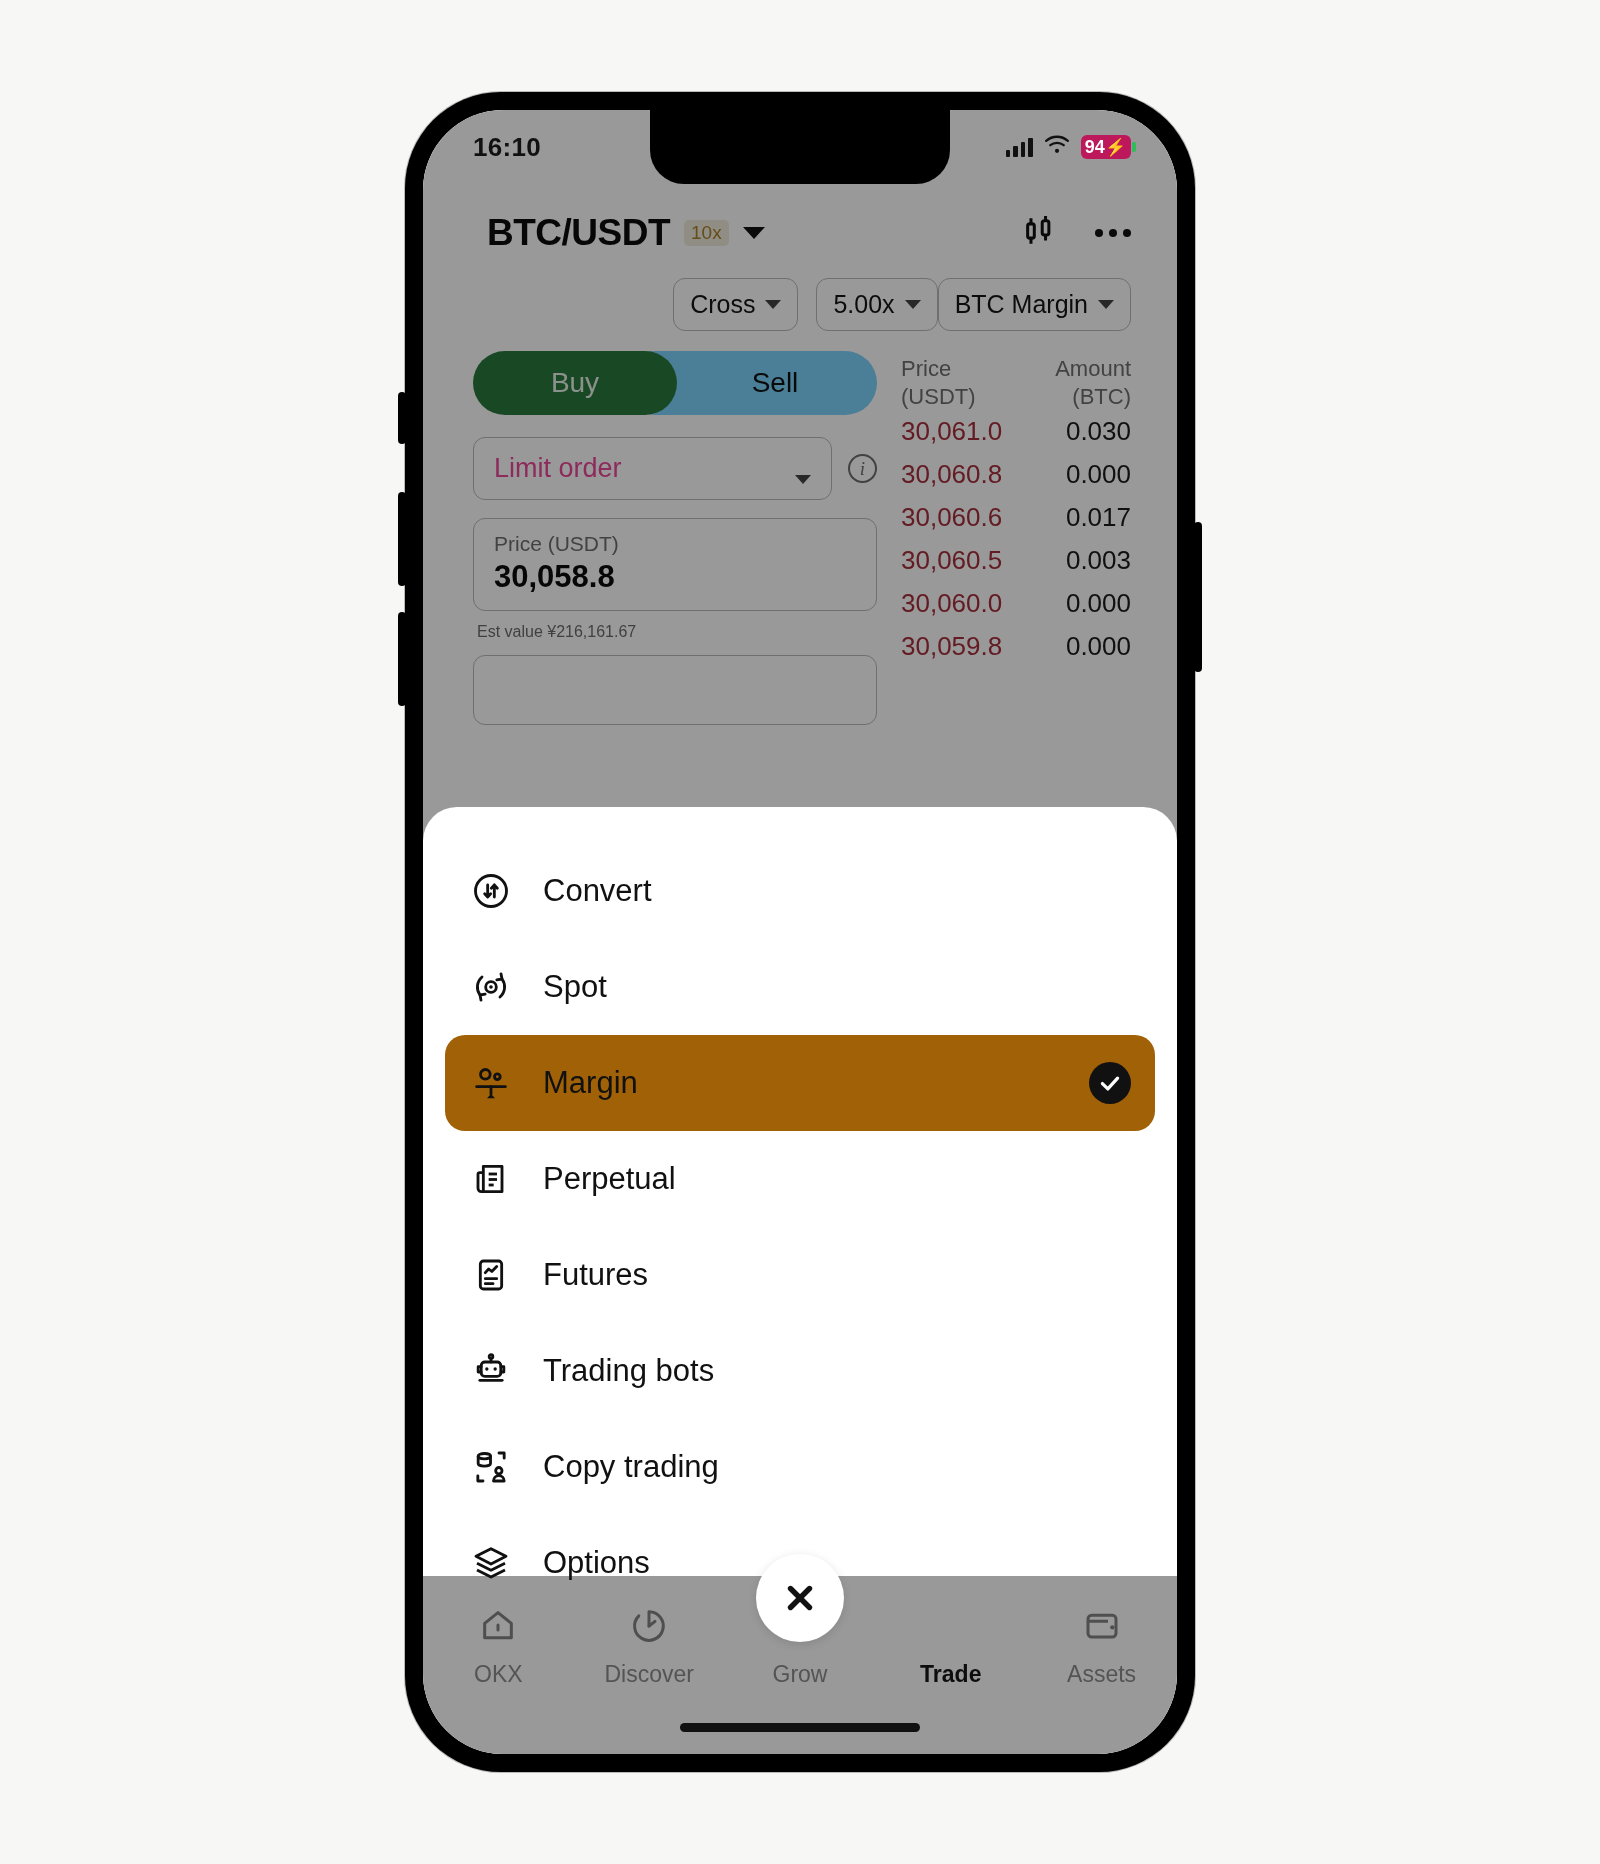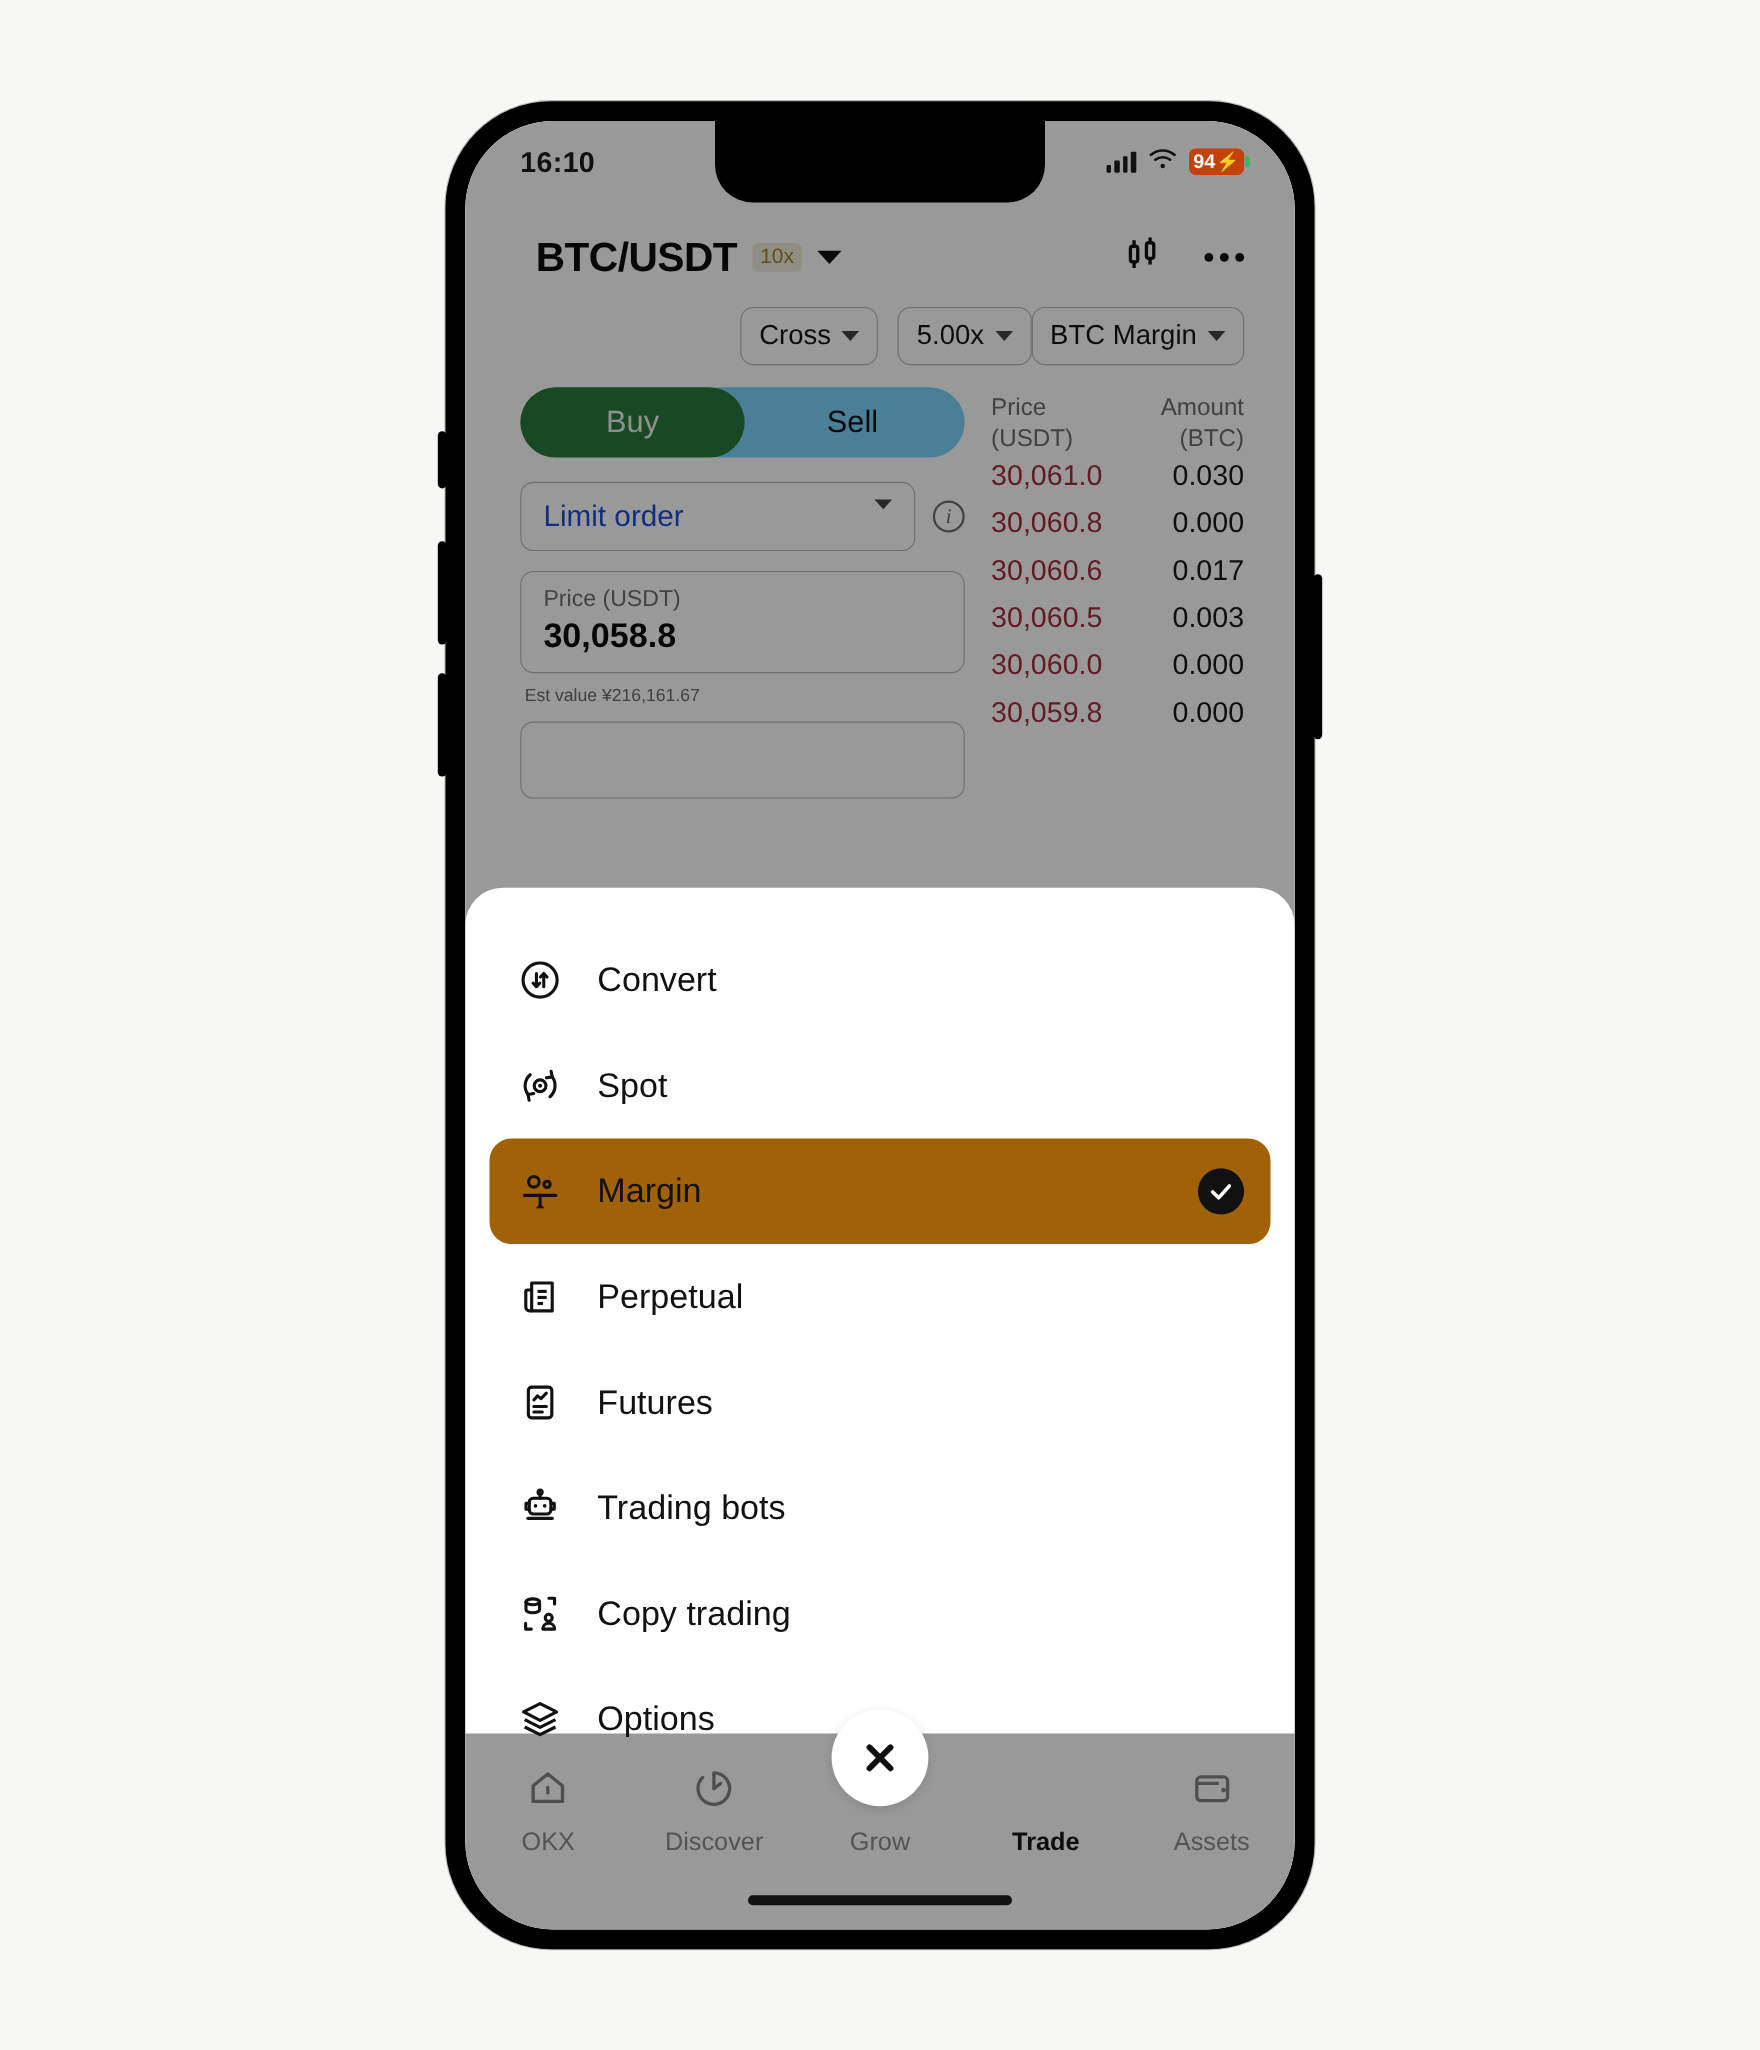--- a/index.html
+++ b/index.html
@@ -62,21 +62,21 @@
     z-index:55;
   }
   #status-time { font-size:26px; font-weight:600; color:#111; letter-spacing:.3px; }
   #status-icons { display:flex; align-items:center; gap:11px; }
   .sig-bars { display:flex; align-items:flex-end; gap:3px; height:19px; }
   .sig-bars i { display:block; width:4.5px; background:#111; border-radius:1px; }
   .sig-bars i:nth-child(1){height:7px;} .sig-bars i:nth-child(2){height:11px;}
   .sig-bars i:nth-child(3){height:15px;} .sig-bars i:nth-child(4){height:19px;}
   .battery {
     position:relative; height:24px; min-width:49px;
-    background:#c2410c; border-radius:6px;
+    background:#be185d; border-radius:6px;
     display:flex; align-items:center; justify-content:space-between;
     padding:0 4px; color:#fff; font-size:18px; font-weight:700;
   }
   .battery::after{
     content:""; position:absolute; right:-5px; top:7px;
     width:4px; height:10px; background:#2fbd5a; border-radius:0 2px 2px 0;
   }
   .bolt { font-size:17px; margin-left:1px; }
 
   
@@ -128,23 +128,23 @@
   }
   #bs-sell {
     position:absolute; left:150px; top:0; width:254px; height:64px;
     background:#7dd3fc; border-radius:34px;
     display:flex; align-items:center; justify-content:center;
     padding-left:50px; color:#111; font-size:28px; z-index:1;
   }
 
   #order-type-row { display:flex; align-items:center; gap:16px; margin-bottom:18px; }
   #order-type {
-    flex:1; display:flex; align-items:flex-start; justify-content:space-between;
+    flex:1; display:flex; align-items:flex-end; justify-content:space-between;
     border:1.5px solid #b9b9b9; border-radius:12px;
-    padding:15px 20px; font-size:27px; color:#1d4ed8;
+    padding:15px 20px; font-size:27px; color:#ec4899;
   }
   #info-icon {
     width:29px;height:29px;border-radius:50%;border:2px solid #6e6e6e;
     display:flex;align-items:center;justify-content:center;
     font-size:19px;color:#6e6e6e;font-style:italic;font-family:"Liberation Serif",serif;
   }
 
   #price-field {
     border:1.5px solid #b9b9b9; border-radius:12px;
     padding:13px 20px 15px;

